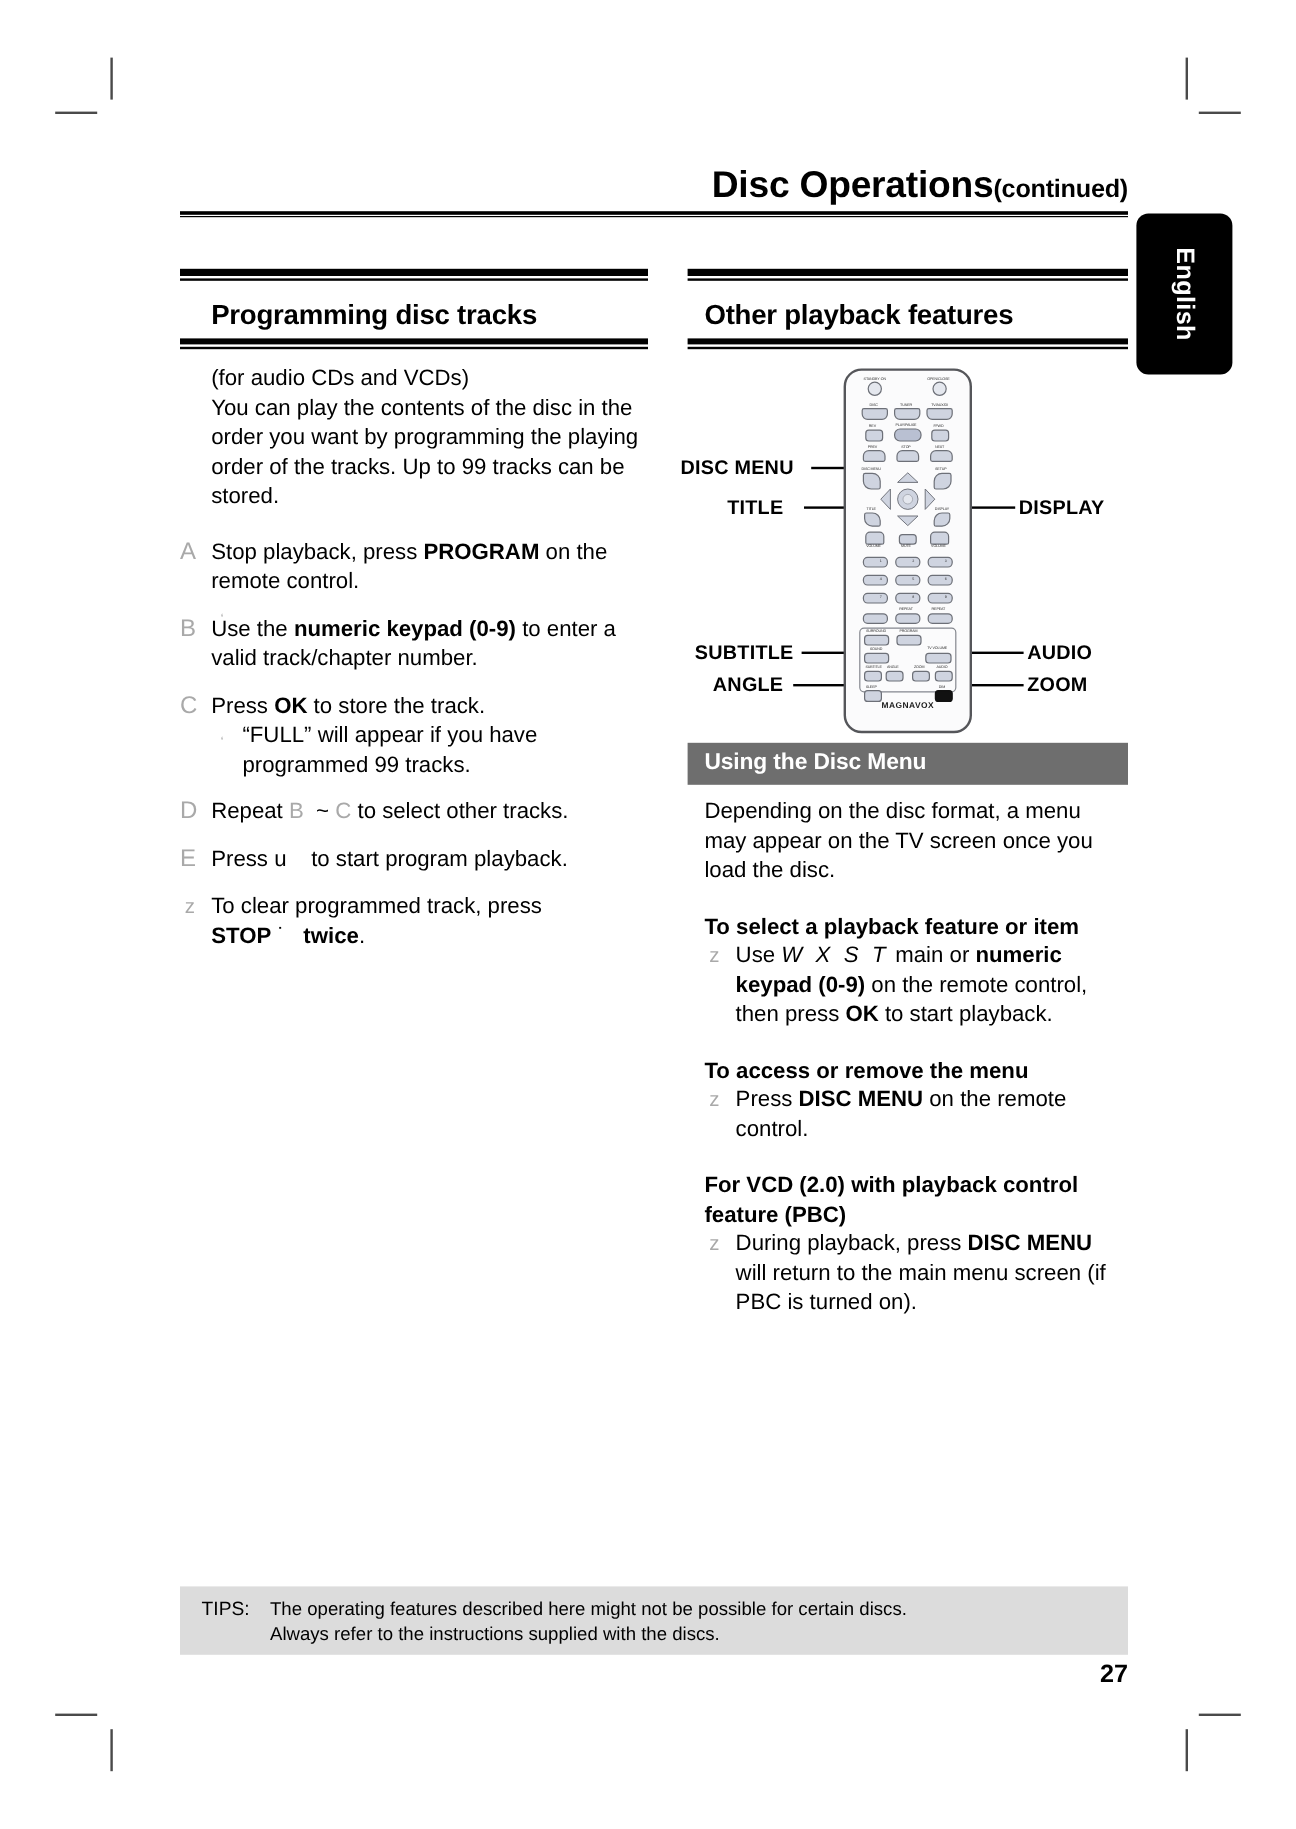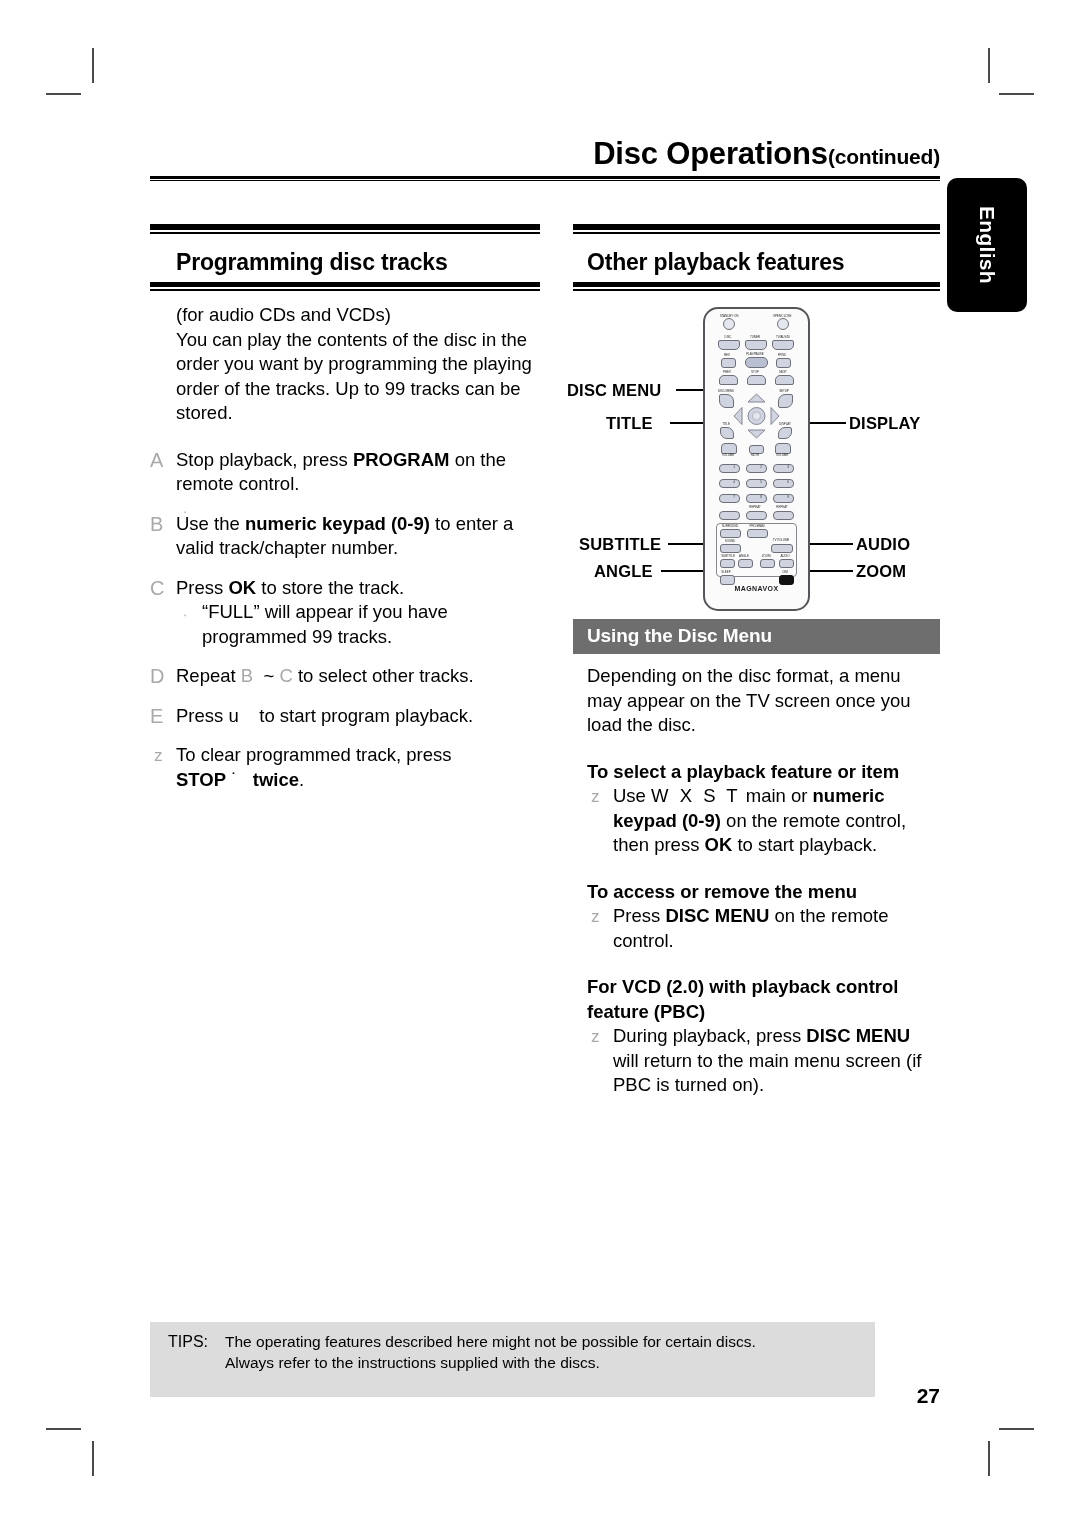--- a/index.html
+++ b/index.html
@@ -118,24 +118,24 @@
   .blab{position:absolute;font-size:2.9px;color:#2c2c2c;text-align:center;white-space:nowrap;letter-spacing:-.1px;transform:scale(1.05);}
   .grp{position:absolute;border:1px solid #84878e;border-radius:4px;}
   .nav-pad{position:absolute;}
   .brand{
     position:absolute;left:0;right:0;bottom:17px;text-align:center;
     font-size:7px;font-weight:bold;letter-spacing:.4px;color:#1b1b1b;
   }
 
   
   #tips{
-    position:absolute;left:150px;top:1322px;width:725px;
+    position:absolute;left:150px;top:1322px;width:790px;
     background:#dcdcdc;
     font-size:15.5px;line-height:21px;
-    padding:9px 0 24px 0;
+    padding:9px 0 6px 0;
   }
   #tips .tlabel{position:absolute;left:18px;top:9px;font-size:16px;}
   #tips .tline{padding-left:75px;}
   #page-number{
     position:absolute;left:150px;top:1384px;width:790px;text-align:right;
     font-size:21px;font-weight:bold;
   }
 </style>
 </head>
 <body>
@@ -358,21 +358,21 @@
     <div class="subhead-bar">Using the Disc Menu</div>
 
     <div class="body rblock" style="margin-top:10px;">
       <p>Depending on the disc format, a menu may appear on the TV screen once you load the disc.</p>
     </div>
 
     <div class="body rblock" style="margin-top:22px;">
       <p class="rb-head">To select a playback feature or item</p>
       <div class="rzitem">
         <span class="zmark">z</span>
-        <p><span>Use </span><span style="letter-spacing:3px;">W X S T</span><span> main or </span><b>numeric keypad (0-9)</b><span> on the remote control, then press </span><b>OK</b><span> to start playback.</span></p>
+        <p><span>Use </span><span style="letter-spacing:3px;font-style:italic;">W X S T</span><span> main or </span><b>numeric keypad (0-9)</b><span> on the remote control, then press </span><b>OK</b><span> to start playback.</span></p>
       </div>
     </div>
 
     <div class="body rblock" style="margin-top:22px;">
       <p class="rb-head">To access or remove the menu</p>
       <div class="rzitem">
         <span class="zmark">z</span>
         <p><span>Press </span><b>DISC MENU</b><span> on the remote control.</span></p>
       </div>
     </div>

